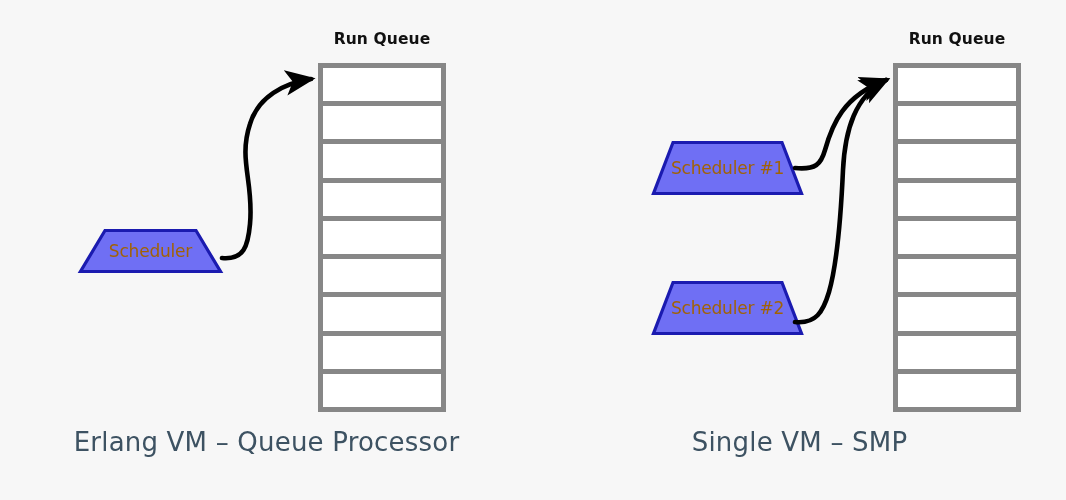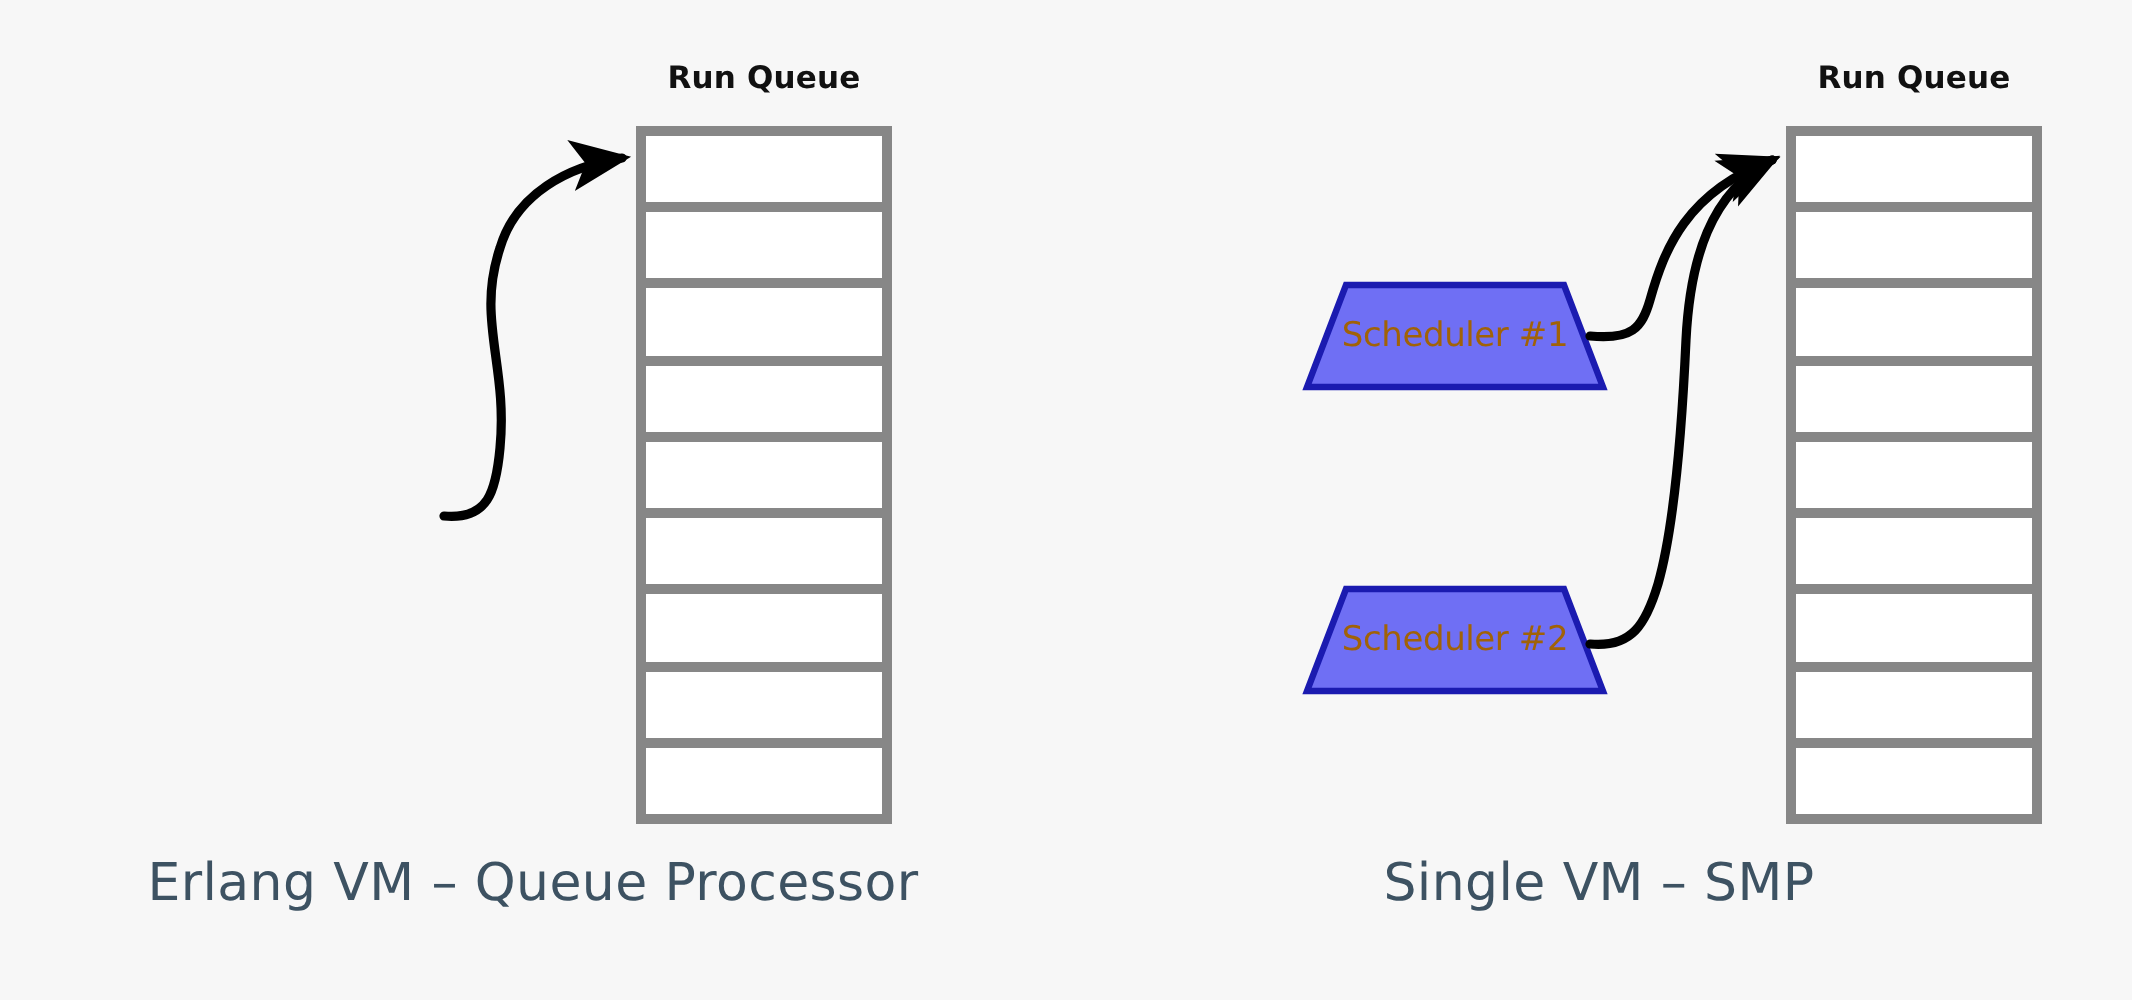--- a/index.html
+++ b/index.html
@@ -124,20 +124,26 @@
       <div class="queue-cell"></div>
       <div class="queue-cell"></div>
       <div class="queue-cell"></div>
       <div class="queue-cell"></div>
       <div class="queue-cell"></div>
       <div class="queue-cell"></div>
       <div class="queue-cell"></div>
       <div class="queue-cell"></div>
     </div>
 
+    <div class="scheduler" style="left:78px; top:228px; width:145px; height:46px;">
+      <svg width="145" height="46" viewBox="0 0 145 46">
+        <polygon points="27,2.5 118,2.5 142.5,43.5 2.5,43.5" fill="#6f6ff4" stroke="#1b1bb0" stroke-width="3.2" stroke-linejoin="miter"></polygon>
+      </svg>
+      <span class="sched-label">Scheduler</span>
+    </div>
 
     <svg class="arrows" viewBox="0 0 533 500">
       <defs>
         <marker id="ah-left" markerWidth="7" markerHeight="7" refX="5.6" refY="3.1" orient="auto" markerUnits="strokeWidth">
           <path d="M0,0.3 L6.6,3.1 L0,5.9 L1.6,3.1 Z" fill="#000000"></path>
         </marker>
       </defs>
       <path d="M 222,258 C 244,260 248,246 250,224 C 254,182 238,160 250,124 C 258,97 284,83 311,79" fill="none" stroke="#000000" stroke-width="4.6" stroke-linecap="round" marker-end="url(#ah-left)"></path>
     </svg>
 
@@ -160,21 +166,21 @@
       <div class="queue-cell"></div>
     </div>
 
     <div class="scheduler" style="left:118px; top:140px; width:153px; height:56px;">
       <svg width="153" height="56" viewBox="0 0 153 56">
         <polygon points="22,2.5 131,2.5 150.5,53.5 2.5,53.5" fill="#6f6ff4" stroke="#1b1bb0" stroke-width="3.2" stroke-linejoin="miter"></polygon>
       </svg>
       <span class="sched-label">Scheduler #1</span>
     </div>
 
-    <div class="scheduler" style="left:118px; top:292px; width:153px; height:56px;">
+    <div class="scheduler" style="left:118px; top:280px; width:153px; height:56px;">
       <svg width="153" height="56" viewBox="0 0 153 56">
         <polygon points="22,2.5 131,2.5 150.5,53.5 2.5,53.5" fill="#6f6ff4" stroke="#1b1bb0" stroke-width="3.2" stroke-linejoin="miter"></polygon>
       </svg>
       <span class="sched-label">Scheduler #2</span>
     </div>
 
     <svg class="arrows" viewBox="0 0 533 500">
       <defs>
         <marker id="ah-right" markerWidth="7" markerHeight="7" refX="5.6" refY="3.1" orient="auto" markerUnits="strokeWidth">
           <path d="M0,0.3 L6.6,3.1 L0,5.9 L1.6,3.1 Z" fill="#000000"></path>

